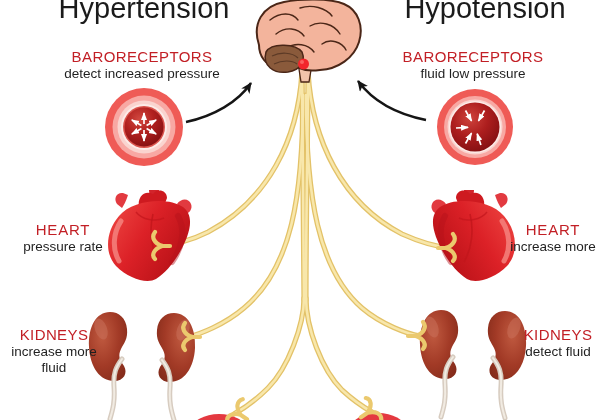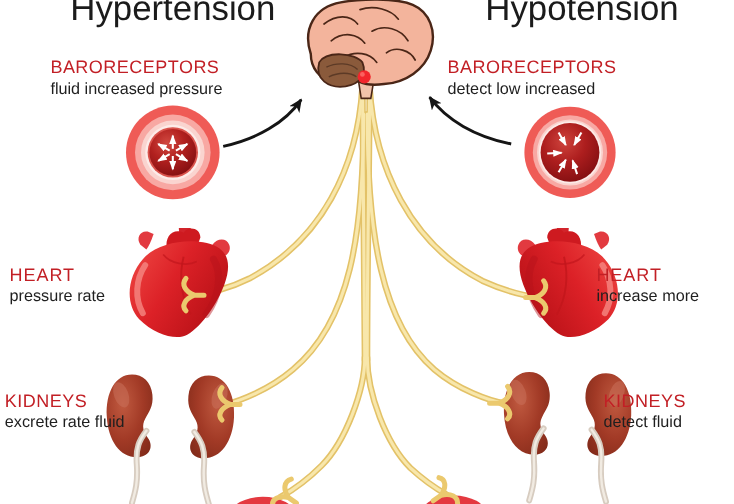--- a/index.html
+++ b/index.html
@@ -3,21 +3,21 @@
 <meta charset="utf-8">
 <style>
   html,body{margin:0;padding:0;background:#fff;}
   .stage{position:relative;width:612px;height:420px;background:#ffffff;overflow:hidden;
          font-family:"Liberation Sans",sans-serif;}
   .stage svg{position:absolute;left:0;top:0;}
   .title{position:absolute;top:-7px;font-size:29px;line-height:1.1;color:#1b1b1b;
          text-align:center;white-space:nowrap;}
   .title.left{left:24px;width:240px;}
   .title.right{left:365px;width:240px;}
-  .lblock{position:absolute;text-align:left;line-height:1.2;}
+  .lblock{position:absolute;text-align:center;line-height:1.2;}
   .red{color:#c21f25;font-size:15px;letter-spacing:.4px;font-weight:normal;}
   .desc{color:#1f1f1f;font-size:13.5px;}
   .nb{stroke:#e3c268;stroke-width:5.2;fill:none;stroke-linecap:round;}
   .nt{stroke:#f8e7ab;stroke-width:2.6;fill:none;stroke-linecap:round;}
   .fork{stroke:#ebc96e;stroke-width:4.2;fill:none;stroke-linecap:round;}
   .gyri{stroke:#4a2617;stroke-width:1.4;fill:none;stroke-linecap:round;}
   .varrow{stroke:#ffffff;stroke-width:1.7;fill:none;}
   .barrow{stroke:#151515;stroke-width:2.4;fill:none;}
   .ureter-base{stroke:#d7ccc0;stroke-width:5;fill:none;stroke-linecap:round;}
   .ureter-top{stroke:#f1ebe2;stroke-width:2;fill:none;stroke-linecap:round;}
@@ -182,41 +182,41 @@
 
   <path class="barrow" d="M186,122 C214,116 238,102 251,83" marker-end="url(#blackArrow)"></path>
   <path class="barrow" d="M426,120 C396,114 372,100 358,81" marker-end="url(#blackArrow)"></path>
 </svg>
 
 <div class="title left">Hypertension</div>
 <div class="title right">Hypotension</div>
 
 <div class="lblock" style="left:42px;top:48px;width:200px">
   <div class="red">BARORECEPTORS</div>
-  <div class="desc">fluid increased pressure</div>
+  <div class="desc">detect increased pressure</div>
 </div>
 
 <div class="lblock" style="left:373px;top:48px;width:200px">
   <div class="red">BARORECEPTORS</div>
-  <div class="desc">detect low increased</div>
+  <div class="desc">fluid low pressure</div>
 </div>
 
 <div class="lblock" style="left:8px;top:221px;width:110px">
   <div class="red" style="letter-spacing:.8px">HEART</div>
   <div class="desc">pressure rate</div>
 </div>
 
 <div class="lblock" style="left:497px;top:221px;width:112px">
   <div class="red" style="letter-spacing:.8px">HEART</div>
   <div class="desc">increase more</div>
 </div>
 
 <div class="lblock" style="left:4px;top:326px;width:100px">
   <div class="red">KIDNEYS</div>
-  <div class="desc">excrete rate fluid</div>
+  <div class="desc">increase more fluid</div>
 </div>
 
 <div class="lblock" style="left:503px;top:326px;width:110px">
   <div class="red">KIDNEYS</div>
   <div class="desc">detect fluid</div>
 </div>
 
 </div>
 
 </body></html>

